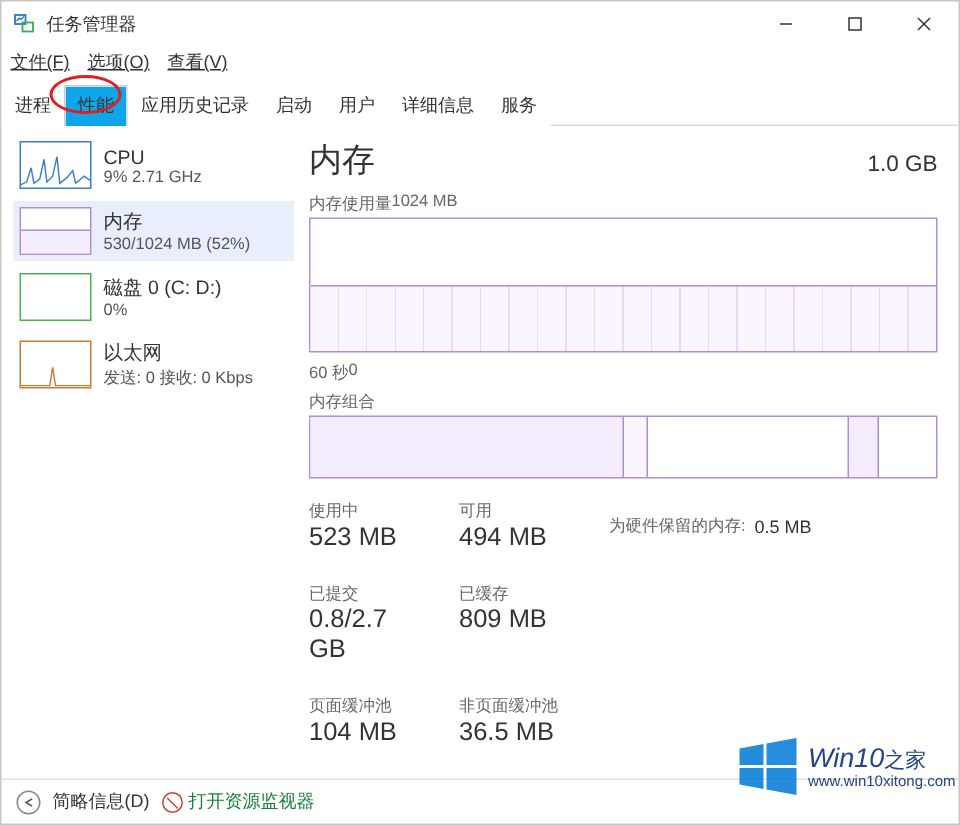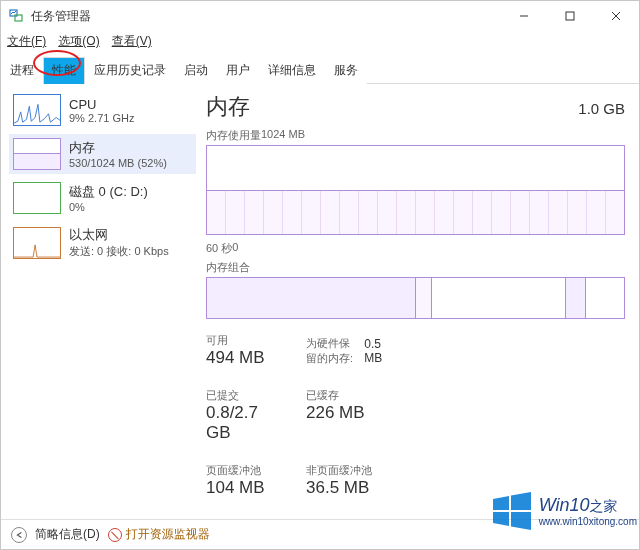--- a/index.html
+++ b/index.html
@@ -52,21 +52,21 @@
   .stat { padding-right: 20px; margin-bottom: 10px; }
   .stat .l { font-size: 11px; color: #666; }
   .stat .v { font-size: 17px; color: #333; }
   .stat.small .v { font-size: 12px; }
   .row1 .stat:nth-child(1){ width: 100px;}
   .row1 .stat:nth-child(2){ width: 100px;}
   
   .footer { position: absolute; bottom: 0; left: 0; right: 0; height: 30px; border-top: 1px solid #e0e0e0; display: flex; align-items: center; padding: 0 10px; gap: 8px; font-size: 12px; }
   .chev { width: 16px; height: 16px; border: 1px solid #888; border-radius: 50%; display: flex; align-items: center; justify-content: center; }
   .chev svg { width:8px; height:8px; }
-  .link { color: #a16207; display: flex; align-items: center; gap: 4px; }
+  .link { color: #15803d; display: flex; align-items: center; gap: 4px; }
   .deny { width: 14px; height: 14px; border: 1.5px solid #c43; border-radius: 50%; position: relative; }
   .deny::after { content:""; position:absolute; left:1px; right:1px; top:50%; border-top:1.5px solid #c43; transform: rotate(45deg); }
   
   .watermark { position: absolute; right: 2px; bottom: 16px; display: flex; align-items: center; gap: 6px; pointer-events: none; }
   .winlogo { width: 44px; height: 44px; opacity: .85; }
   .wm-text { font-family: "Segoe UI", sans-serif; }
   .wm-text .big { font-size: 18px; color: #248; font-style: italic; font-weight: 500; }
   .wm-text .url { font-size: 10px; color: #248; }
 </style>
 </head>
@@ -183,36 +183,40 @@
     <div class="comp-chart">
       <div class="c1"></div>
         <div class="c2"></div>
         <div class="c3"></div>
         <div class="c4"></div>
         <div class="c5"></div>
     </div>
 
     <div class="stats row1" style="margin-top:14px;">
       <div class="stat">
+        <div class="l">使用中</div>
+        <div class="v">523 MB</div>
+      </div>
+      <div class="stat">
         <div class="l">可用</div>
         <div class="v">494 MB</div>
       </div>
       <div class="stat small" style="display:flex;gap:6px;align-items:center;">
         <div class="l">为硬件保留的内存:</div>
         <div class="v">0.5 MB</div>
       </div>
     </div>
     <div class="stats">
       <div class="stat" style="width:100px;">
         <div class="l">已提交</div>
         <div class="v">0.8/2.7 GB</div>
       </div>
       <div class="stat">
         <div class="l">已缓存</div>
-        <div class="v">226 MB</div>
+        <div class="v">809 MB</div>
       </div>
     </div>
     <div class="stats">
       <div class="stat" style="width:100px;">
         <div class="l">页面缓冲池</div>
         <div class="v">104 MB</div>
       </div>
       <div class="stat">
         <div class="l">非页面缓冲池</div>
         <div class="v">36.5 MB</div>

